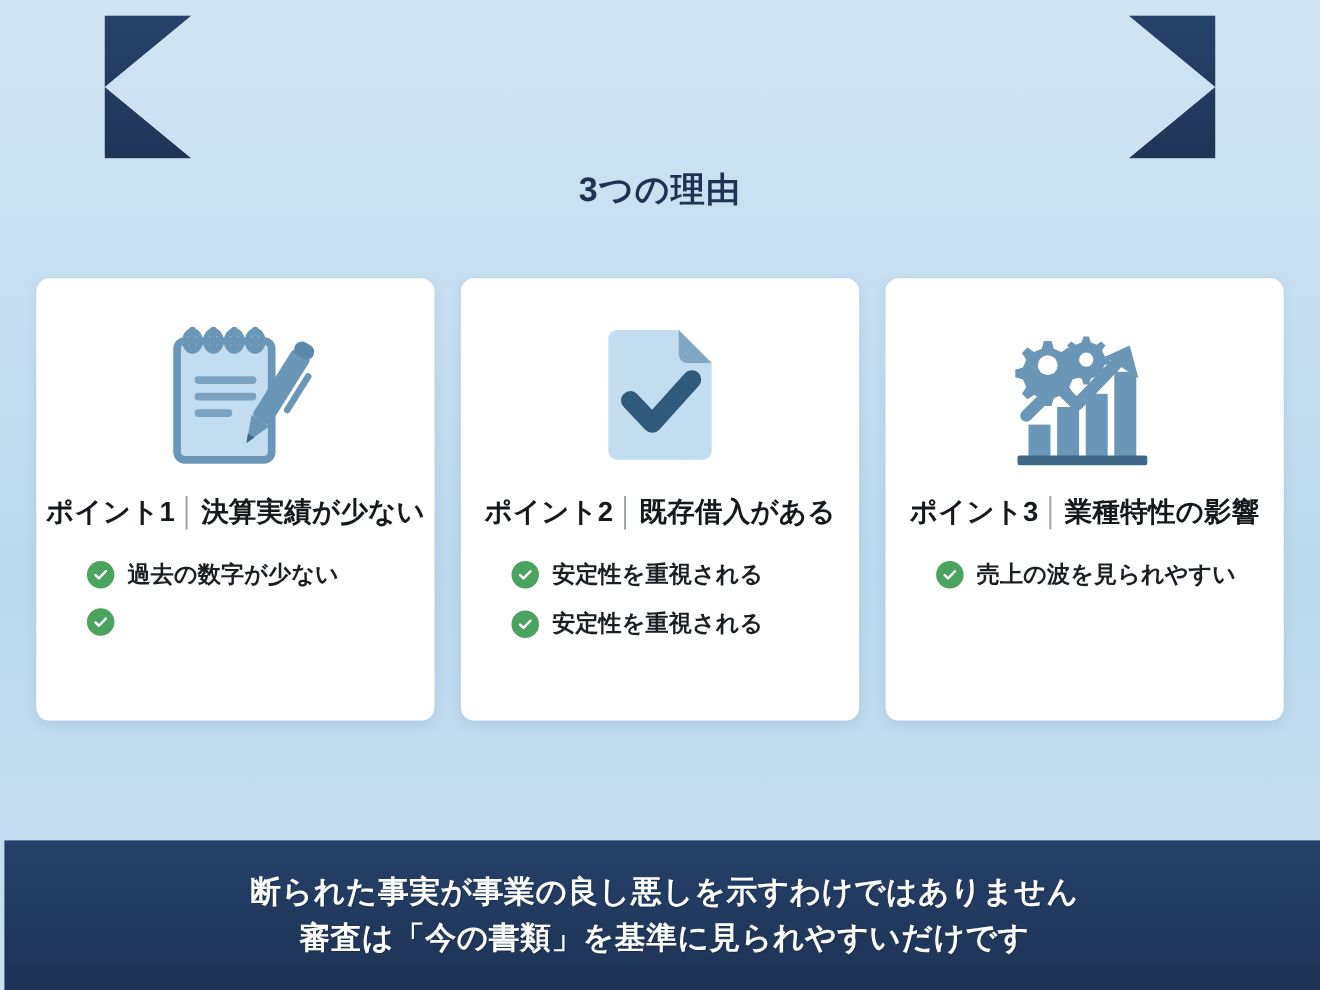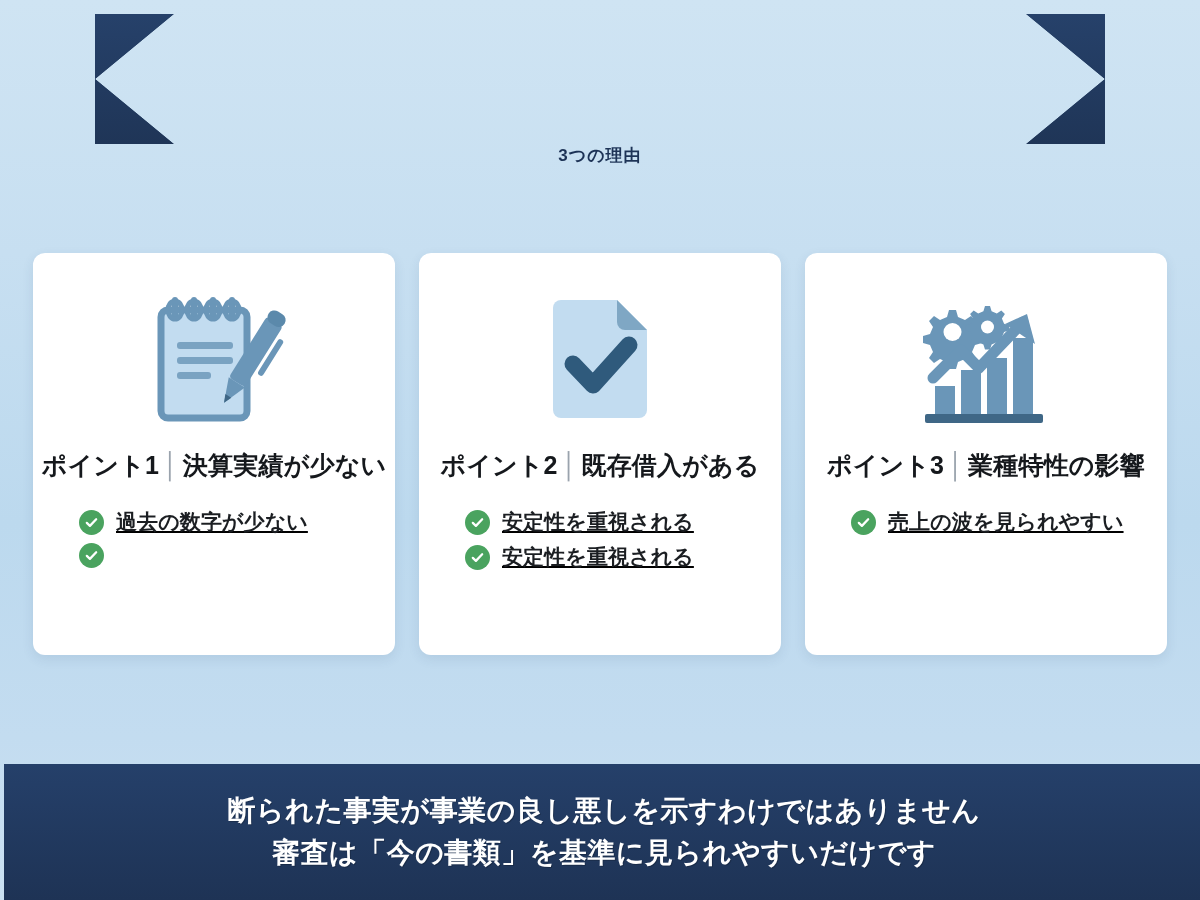--- a/index.html
+++ b/index.html
@@ -44,25 +44,25 @@
     line-height: 1.35;
     letter-spacing: 0.5px;
     text-shadow: 1px 1px 0 rgba(0,0,0,0.22);
     white-space: nowrap;
   }
 
   
   .subtitle {
     position: absolute;
     left: 0;
-    top: 144px;
+    top: 152px;
     width: 1200px;
     text-align: center;
     color: #1d3356;
-    font-size: 17px;
+    font-size: 31px;
     font-weight: bold;
     letter-spacing: 1px;
   }
 
   
   .cards {
     position: absolute;
     left: 33px;
     top: 253px;
     width: 1134px;
@@ -101,22 +101,21 @@
     color: #9aa3ad;
     font-weight: normal;
     padding: 0 4px;
   }
   .bullets {
     width: 100%;
     padding-left: 28px;
     box-sizing: border-box;
     display: flex;
     flex-direction: column;
-    gap: 7px;
-    text-decoration: underline;
+    gap: 17px;
   }
   .bullet {
     display: flex;
     align-items: center;
     gap: 12px;
   }
   .check-badge {
     flex: 0 0 auto;
     width: 25px;
     height: 25px;

